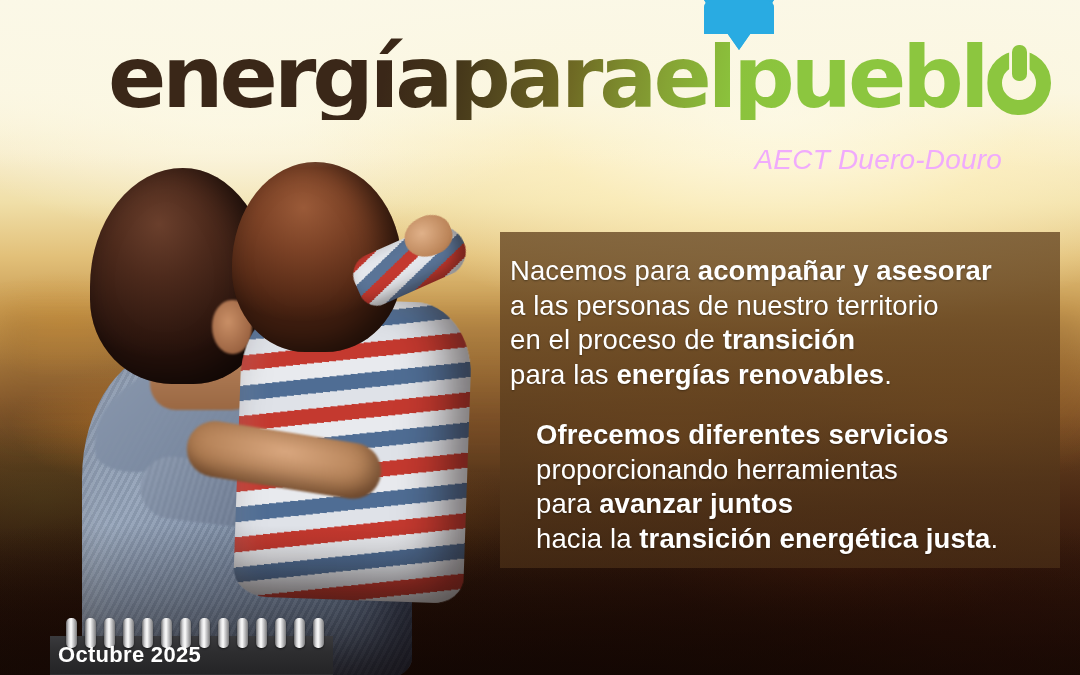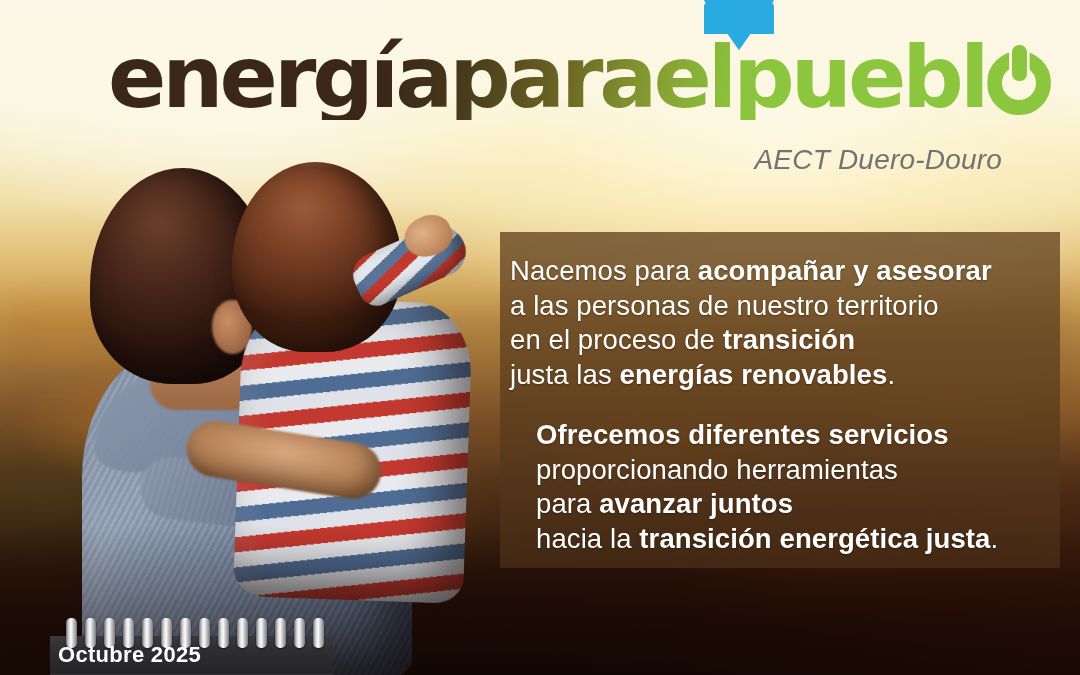--- a/index.html
+++ b/index.html
@@ -204,21 +204,21 @@
   }
   .blue-triangle::after{
     content:""; position:absolute; left:-35px; top:-50px;
     width:70px; height:34px; background:#29abe2;
     border-radius:8px 8px 0 0;
   }
   .tagline {
     position:absolute; right:36px; top:110px;
     font-family:"Liberation Sans", sans-serif;
     font-style:italic; font-weight:400;
-    font-size:28px; color:#737373; letter-spacing:.2px;
+    font-size:28px; color:#f0abfc; letter-spacing:.2px;
   }
 
   
   .text-panel {
     position:absolute; left:500px; top:232px; width:560px; height:336px;
     background:linear-gradient(to bottom, rgba(104,72,36,.80) 0%, rgba(92,62,30,.78) 45%, rgba(74,46,22,.76) 100%);
     padding:22px 18px 16px 10px;
     color:#ffffff;
   }
   .para {
@@ -289,21 +289,21 @@
     <div class="logo-text"><span>energíaparaelpuebl</span><span class="power-o"><span class="ring"></span><span class="stem"></span></span></div>
     <div class="tagline">AECT Duero-Douro</div>
   </div>
 
   <div class="text-panel">
 
     <div class="para">
       <span>Nacemos para </span><b>acompañar y asesorar</b><br>
       <span>a las personas de nuestro territorio</span><br>
       <span>en el proceso de </span><b>transición</b><br>
-      <span>justa las </span><b>energías renovables</b><span>.</span>
+      <span>para las </span><b>energías renovables</b><span>.</span>
     </div>
 
     <div class="para">
       <b>Ofrecemos diferentes servicios</b><br>
       <span>proporcionando herramientas</span><br>
       <span>para </span><b>avanzar juntos</b><br>
       <span>hacia la </span><b>transición energética justa</b><span>.</span>
     </div>
 
   </div>

